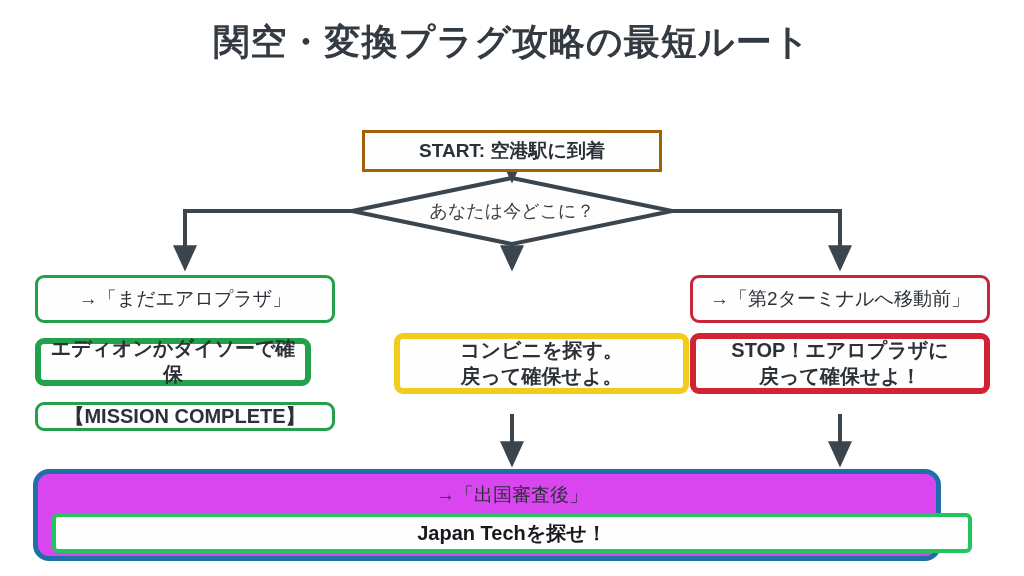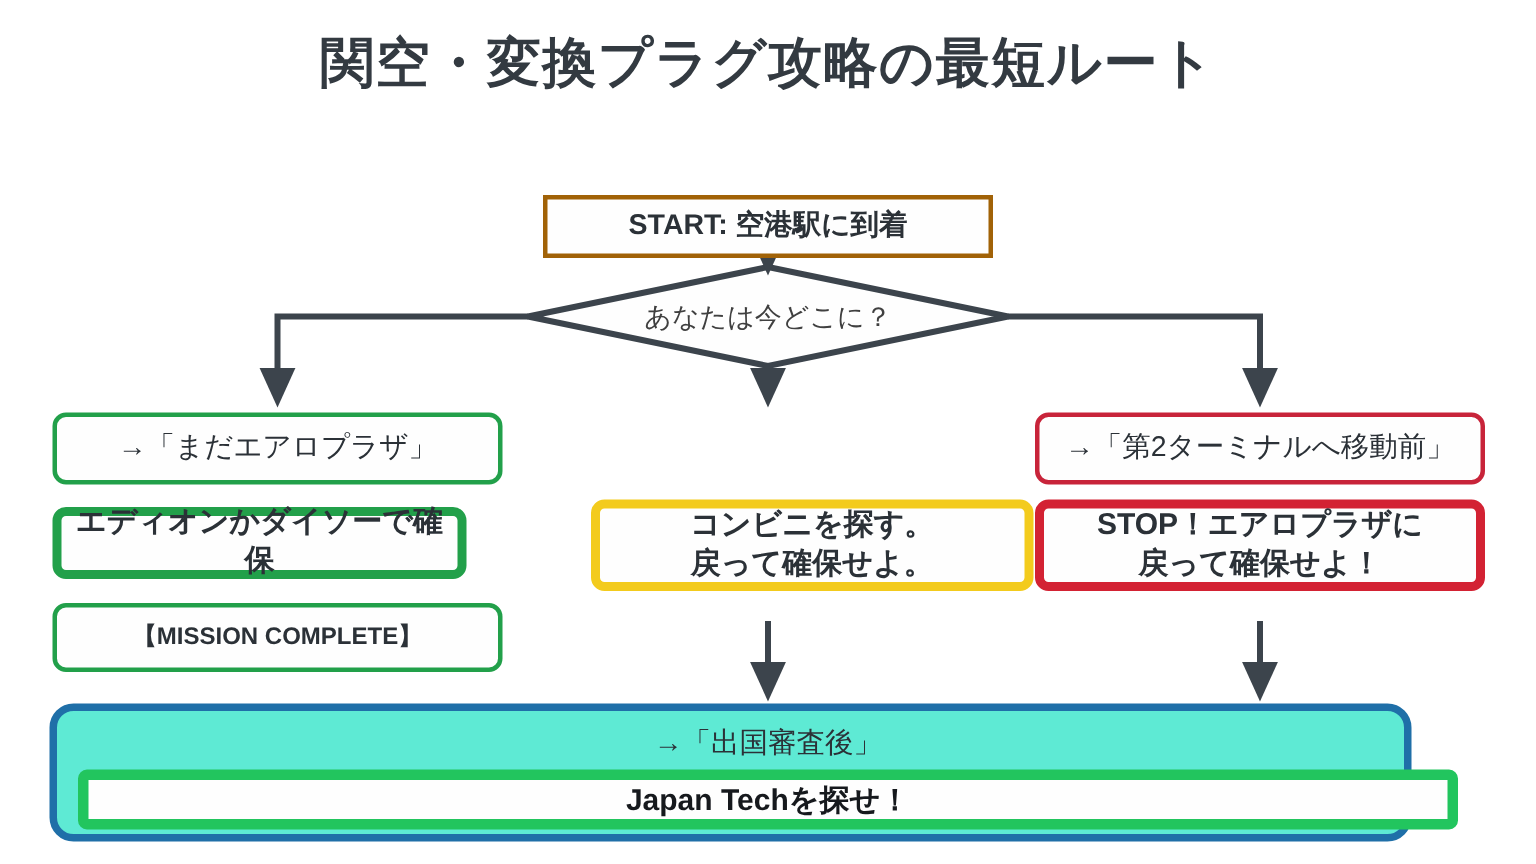--- a/index.html
+++ b/index.html
@@ -101,23 +101,23 @@
     border-radius: 9px;
     border-style: solid;
     font-weight: bold;
   }
   .act-green {
     left: 35px; top: 338px; width: 276px; height: 48px;
     border-width: 6px; border-color: #22a04a;
     font-size: 20px;
   }
   .act-green-2 {
-    left: 35px; top: 402px; width: 300px; height: 46px;
+    left: 35px; top: 402px; width: 300px; height: 29px;
     border-width: 3px; border-color: #22a04a;
-    font-size: 16px;
+    font-size: 20px;
   }
   .act-yellow {
     left: 365px; top: 333px; width: 295px; height: 61px;
     border-width: 6px; border-color: #f3cb1d;
     font-size: 20px;
     margin-left: 29px;
   }
   .act-red {
     left: 690px; top: 333px; width: 300px; height: 61px;
     border-width: 6px; border-color: #d32233;
@@ -128,39 +128,39 @@
   
   .panel-blue {
     position: absolute;
     left: 33px;
     top: 469px;
     width: 908px;
     height: 92px;
     box-sizing: border-box;
     border: 5px solid #1f6fa8;
     border-radius: 16px;
-    background: #5eead4;
+    background: #d946ef;
   }
   .panel-blue-label {
     position: absolute;
     left: 0;
     top: 8px;
     width: 948px;
     text-align: center;
     font-size: 19px;
     color: #2b3137;
   }
   .panel-inner {
     position: absolute;
     left: 14px;
     top: 39px;
     width: 920px;
     height: 40px;
     box-sizing: border-box;
-    border: 7px solid #22c55e;
+    border: 4px solid #22c55e;
     border-radius: 6px;
     background: #fefefe;
     display: flex;
     align-items: center;
     justify-content: center;
     font-size: 20px;
     font-weight: bold;
     color: #16191d;
   }
 </style>

